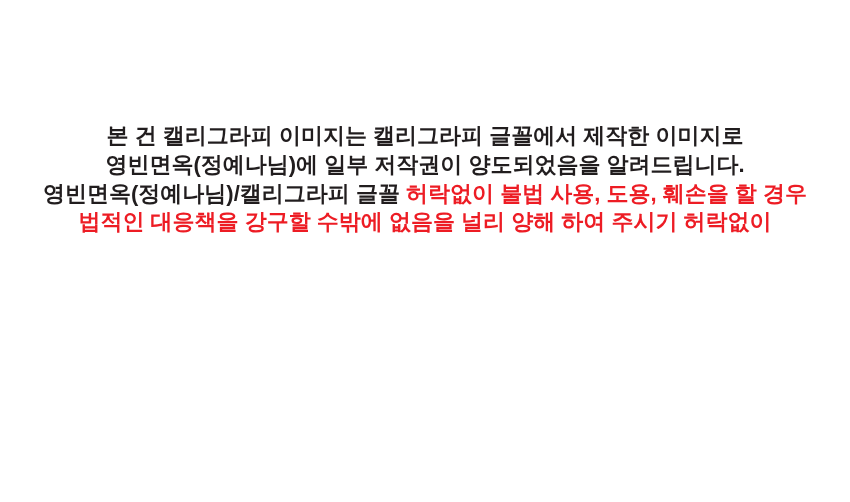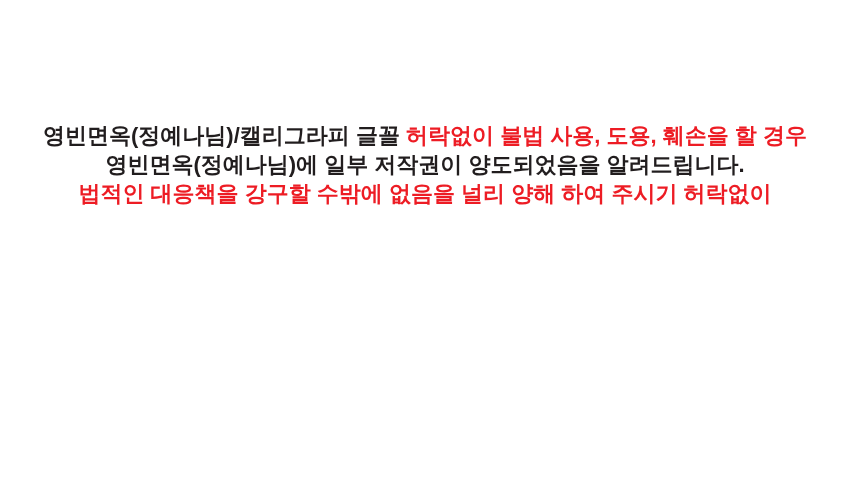--- a/index.html
+++ b/index.html
@@ -34,20 +34,21 @@
     white-space: nowrap;
   }
   .seg-black { color: #211d1e; }
   .seg-red   { color: #ed1c24; }
 </style>
 </head>
 <body>
 
 <div class="notice-wrap">
 
+  <div class="notice-line">본 건 캘리그라피 이미지는 캘리그라피 글꼴에서 제작한 이미지로</div>
+
+  <div class="notice-line">영빈면옥(정예나님)에 일부 저작권이 양도되었음을 알려드립니다.</div>
 
   <div class="notice-line"><span class="seg-black">영빈면옥(정예나님)/캘리그라피 글꼴 </span><span class="seg-red">허락없이 불법 사용, 도용, 훼손을 할 경우</span></div>
-
-  <div class="notice-line">영빈면옥(정예나님)에 일부 저작권이 양도되었음을 알려드립니다.</div>
 
 
   <div class="notice-line seg-red">법적인 대응책을 강구할 수밖에 없음을 널리 양해 하여 주시기 허락없이</div>
 </div>
 
 </body></html>

